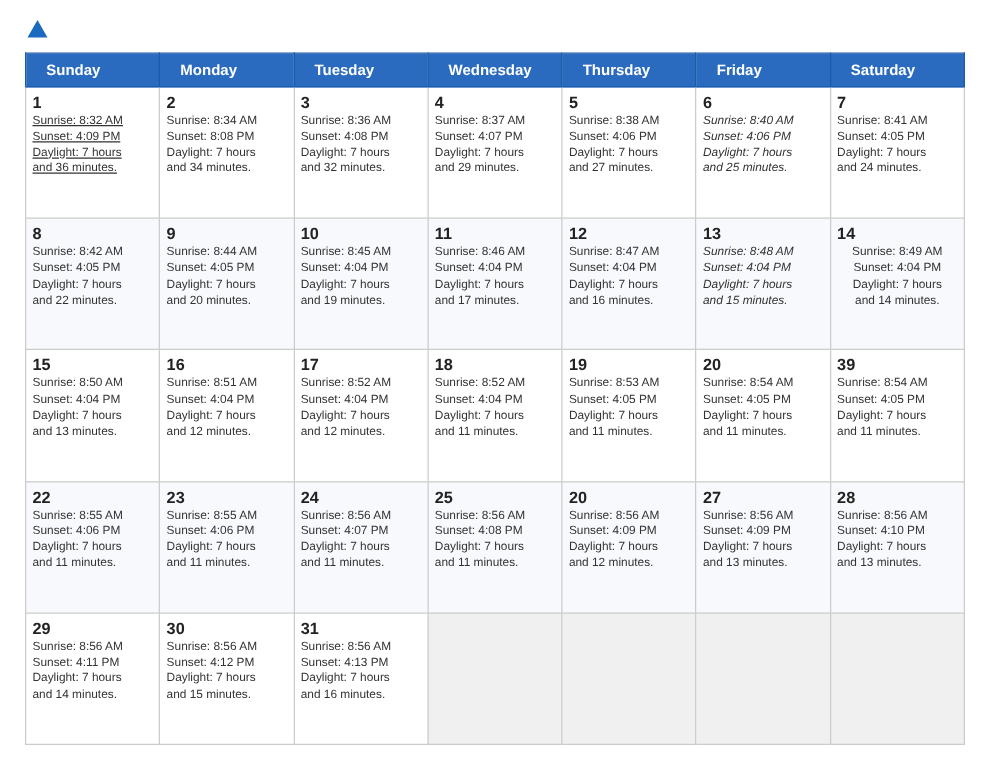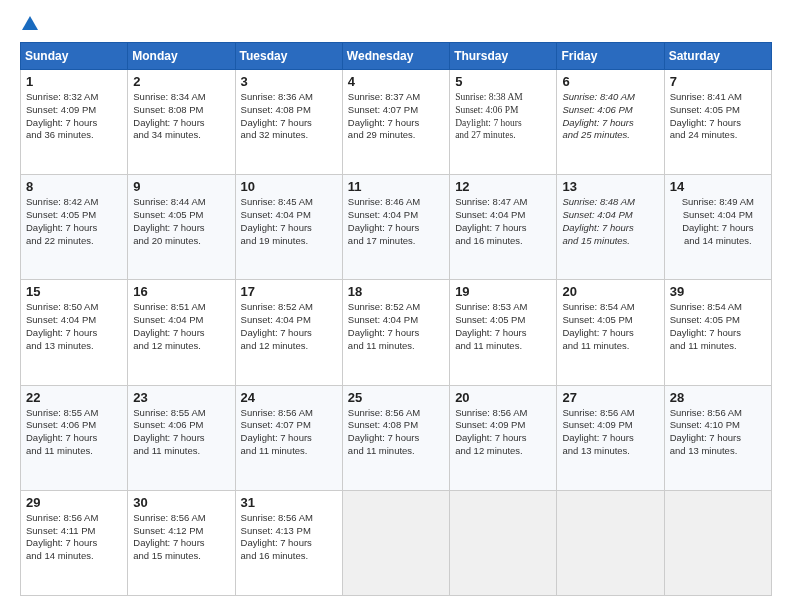--- a/index.html
+++ b/index.html
@@ -66,21 +66,21 @@
     }
     .calendar {
       flex: 1;
       border-collapse: collapse;
       width: 100%;
       font-size: 10.5px;
     }
     .calendar th {
       background: #2a6bbf;
       color: #fff;
-      padding: 6px 4px;
+      padding: 6px 16px;
       text-align: left;
       font-size: 12px;
       border: 1px solid #1a5aaa;
     }
     .calendar td {
       border: 1px solid #ccc;
       vertical-align: top;
       padding: 4px 5px;
       width: calc(100% / 7);
       background: #fff;
@@ -131,21 +131,21 @@
           <th>Wednesday</th>
           <th>Thursday</th>
           <th>Friday</th>
           <th>Saturday</th>
         </tr>
     </thead>
     <tbody id="calendar-body">
     <tr>
           <td>
             <span class="day-number">1</span>
-            <div class="day-info" style="white-space: pre-line;">Sunrise: 8:32 AM
+            <div class="day-info" style="white-space: pre-line; text-decoration: underline;">Sunrise: 8:32 AM
 Sunset: 4:09 PM
 Daylight: 7 hours
 and 36 minutes.</div>
           </td>
           <td>
             <span class="day-number">2</span>
             <div class="day-info" style="white-space: pre-line;">Sunrise: 8:34 AM
 Sunset: 8:08 PM
 Daylight: 7 hours
 and 34 minutes.</div>
@@ -159,21 +159,21 @@
           </td>
           <td>
             <span class="day-number">4</span>
             <div class="day-info" style="white-space: pre-line;">Sunrise: 8:37 AM
 Sunset: 4:07 PM
 Daylight: 7 hours
 and 29 minutes.</div>
           </td>
           <td>
             <span class="day-number">5</span>
-            <div class="day-info" style="white-space: pre-line; font-family: Liberation Serif, serif;">Sunrise: 8:38 AM
+            <div class="day-info" style="white-space: pre-line;">Sunrise: 8:38 AM
 Sunset: 4:06 PM
 Daylight: 7 hours
 and 27 minutes.</div>
           </td>
           <td>
             <span class="day-number">6</span>
             <div class="day-info" style="white-space: pre-line; font-style: italic;">Sunrise: 8:40 AM
 Sunset: 4:06 PM
 Daylight: 7 hours
 and 25 minutes.</div>

